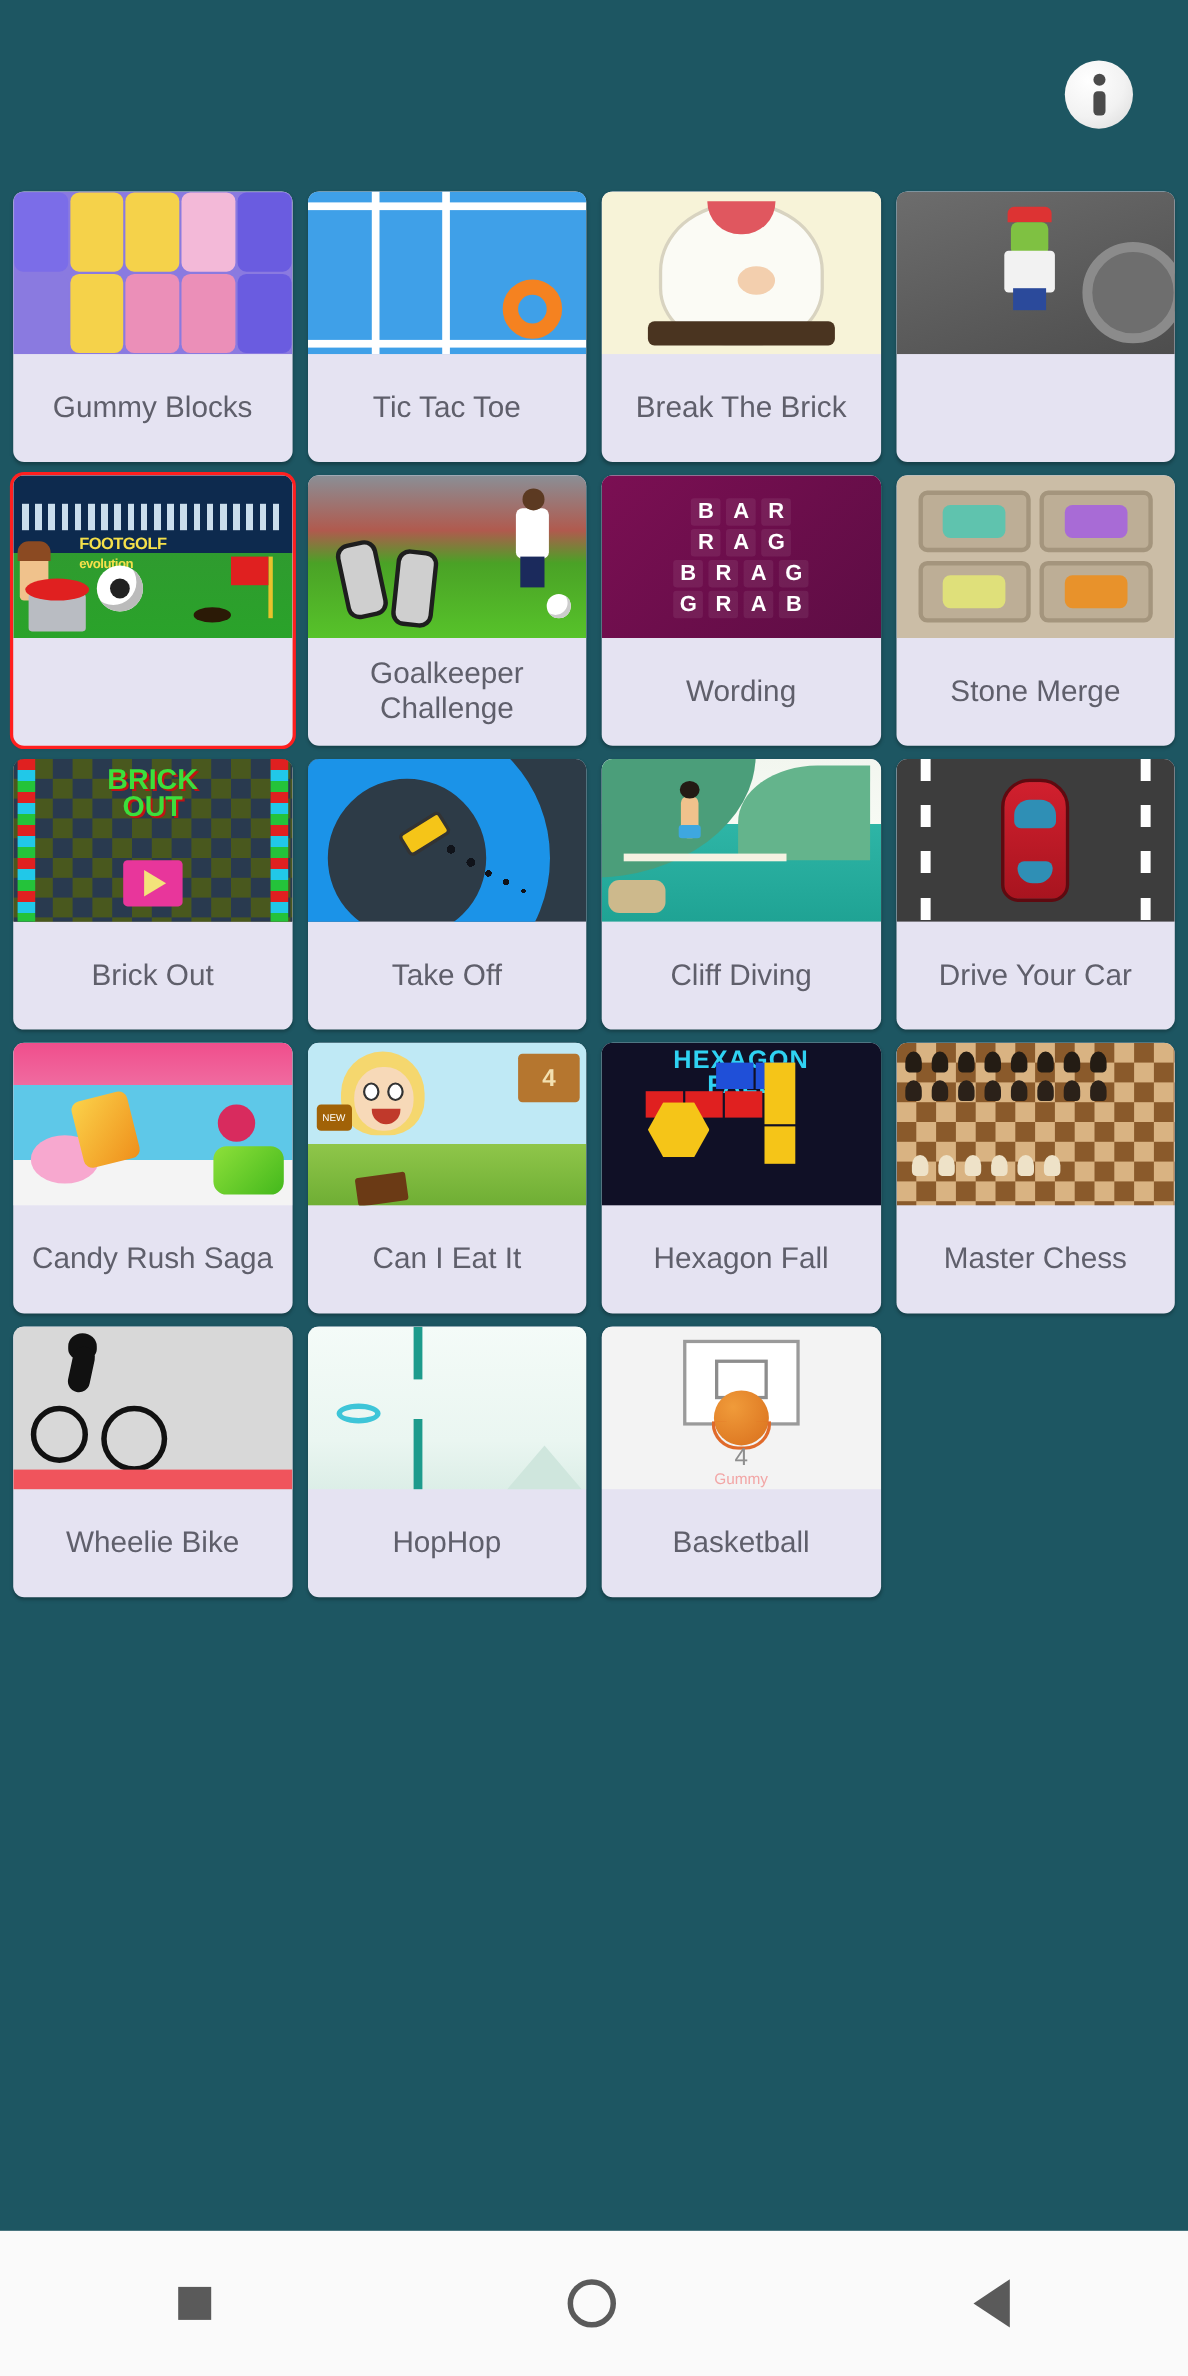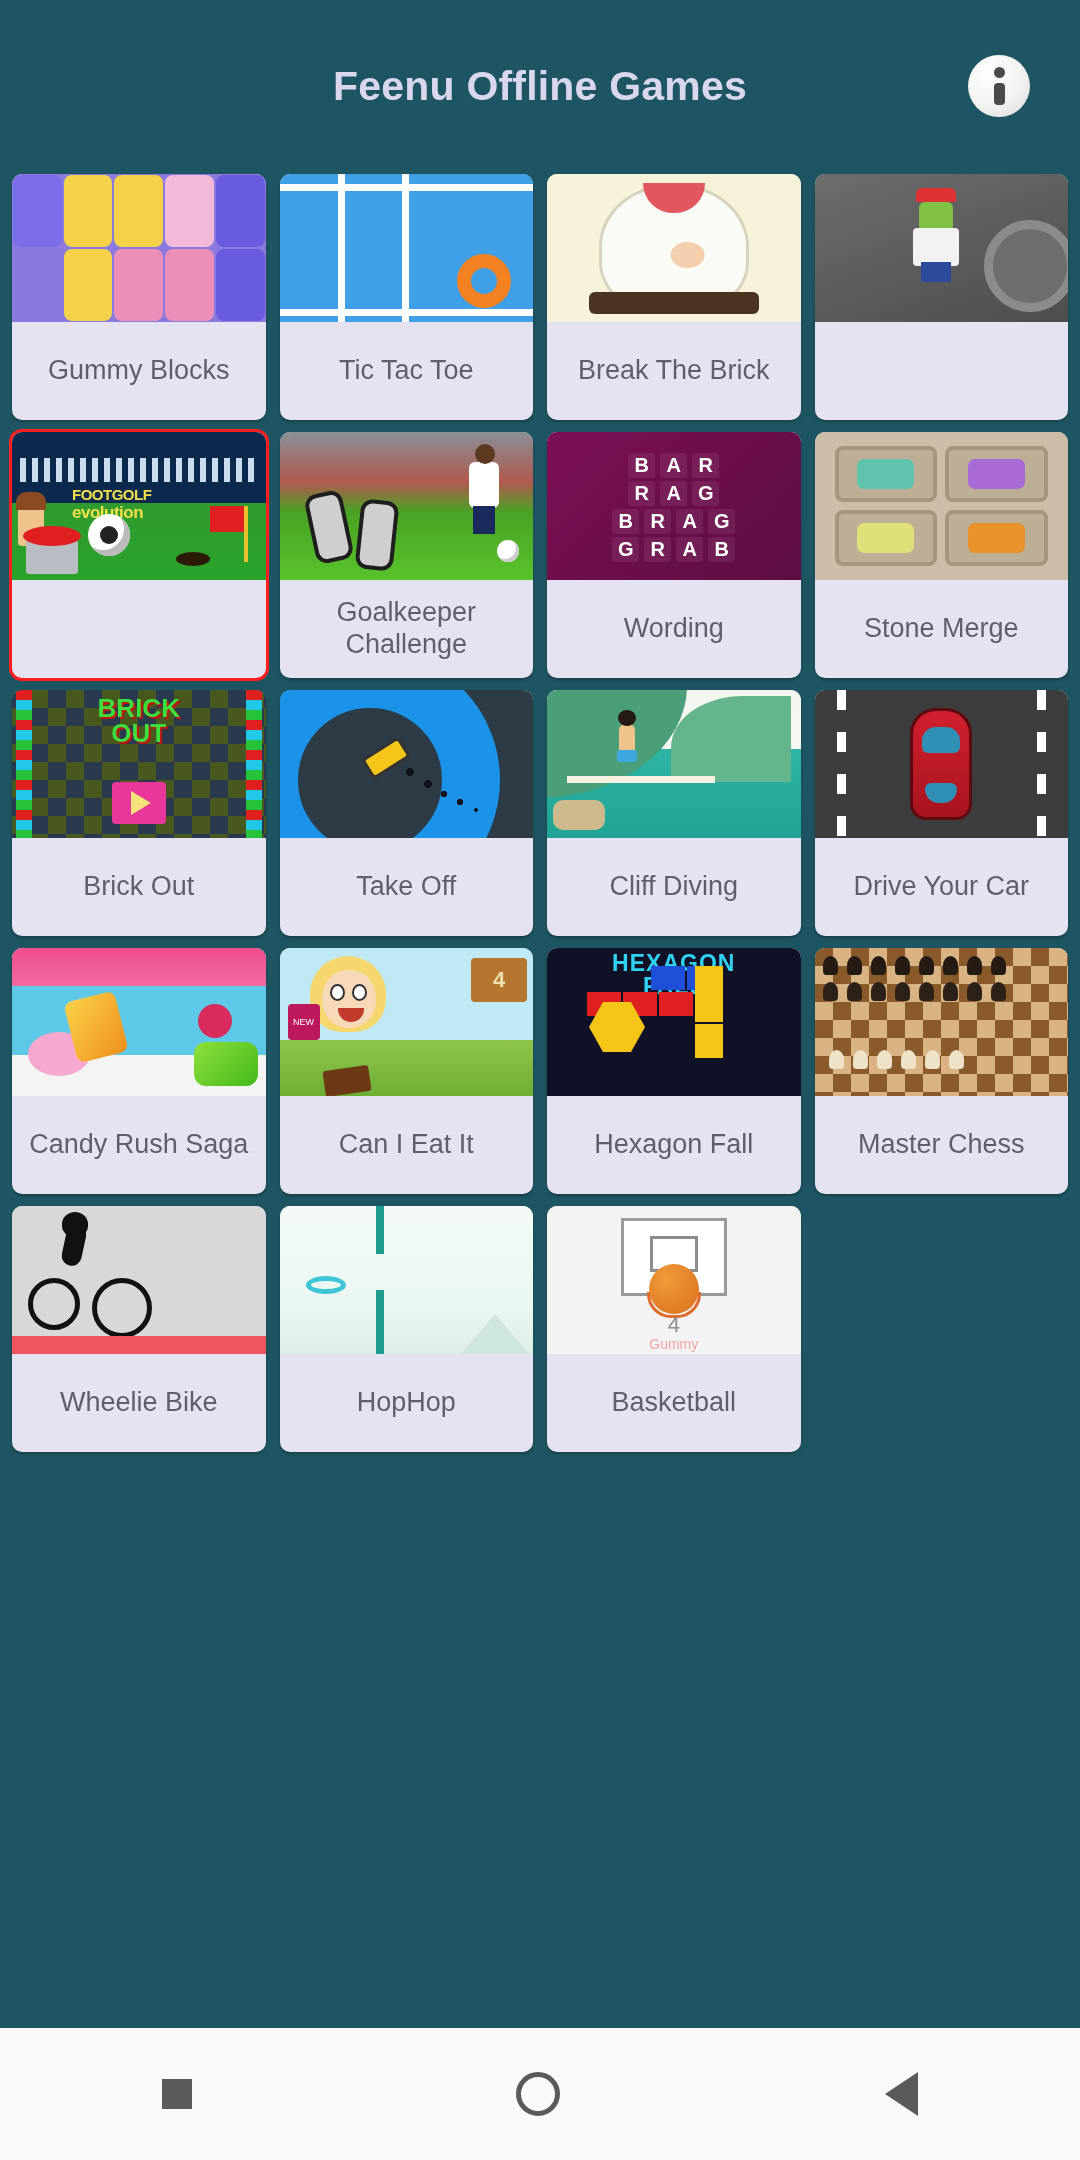--- a/index.html
+++ b/index.html
@@ -137,21 +137,21 @@
   .cr-c4 { position:absolute; right:8px; bottom:10px; width:64px; height:44px; background:linear-gradient(135deg,#8ee03a,#43b81c); border-radius:12px; }
   
   .t-eat { background:linear-gradient(180deg,#bfe9f5 0%, #bfe9f5 62%, #8fc64a 62%, #6fae34 100%); }
   .ce-hair { position:absolute; left:30px; top:8px; width:76px; height:76px; background:#f5d76e; border-radius:50% 50% 42% 42%; }
   .ce-face { position:absolute; left:42px; top:22px; width:54px; height:58px; background:#f7d9b8; border-radius:48%; }
   .ce-eye { position:absolute; top:36px; width:15px; height:17px; background:#fff; border-radius:50%; border:2px solid #333; }
   .ce-eye.l { left:50px; } .ce-eye.r { left:72px; }
   .ce-mouth { position:absolute; left:58px; top:60px; width:26px; height:14px; background:#c0392b; border-radius:0 0 14px 14px; }
   .ce-sign { position:absolute; right:6px; top:10px; width:56px; height:44px; background:#b5762f; border-radius:4px; color:#f3e0b0; font-size:22px; display:flex; align-items:center; justify-content:center; font-weight:bold; }
   .ce-choc { position:absolute; left:44px; bottom:2px; width:46px; height:26px; background:#6b3a15; border-radius:3px; transform:rotate(-8deg); }
-  .ce-new { position:absolute; left:8px; top:56px; width:32px; height:36px; background:#be185d; border-radius:4px; color:#fff; font-size:9px; display:flex; align-items:center; justify-content:center; }
+  .ce-new { position:absolute; left:8px; top:56px; width:32px; height:24px; background:#a16207; border-radius:4px; color:#fff; font-size:9px; display:flex; align-items:center; justify-content:center; }
   
   .t-hex { background:#101026; }
   .hx-title { position:absolute; top:4px; left:0; right:0; text-align:center; color:#2fd2f2; font-weight:bold; font-size:23px; line-height:1; letter-spacing:1px; font-family:"Liberation Sans",sans-serif; }
   .hx-shape { position:absolute; left:42px; top:54px; width:56px; height:50px; background:#f5c518; clip-path: polygon(25% 0,75% 0,100% 50%,75% 100%,25% 100%,0 50%); }
   .hx-b { position:absolute; }
   
   .t-chess { background: repeating-conic-gradient(#d9b382 0% 25%, #8a5a2b 0% 50%) 0 0/36px 36px; }
   .ch-p { position:absolute; width:15px; height:19px; border-radius:50% 50% 24% 24%; }
   
   .t-wheelie { background:#d8d8d8; }
@@ -172,21 +172,20 @@
   .bk-net { position:absolute; left:50%; transform:translateX(-50%); top:86px; width:54px; height:26px; border:3px solid #e06a2a; border-top:none; border-radius:0 0 24px 24px; }
   .bk-num { position:absolute; left:0; right:0; bottom:16px; text-align:center; color:#8e8e8e; font-size:22px; }
   .bk-sup { position:absolute; left:0; right:0; bottom:2px; text-align:center; color:#f2a6a6; font-size:14px; }
 </style>
 </head>
 <body>
 
 <div class="screen">
 
   <div class="appbar">
-    <div class="appbar-title">Feenu Offline Games</div>
     <div class="info-btn">
       <div class="info-glyph">
         <div class="info-dot"></div>
         <div class="info-bar"></div>
       </div>
     </div>
   </div>
 
   <div class="grid" id="grid">
       <div class="cell">
@@ -245,21 +244,21 @@
             <div class="zs-legs"></div>
             <div class="zs-tyre"></div>
           </div>
         </div>
       </div>
       <div class="cell">
         <div class="card highlight">
           <div class="thumb">
             <div class="t-footgolf" style="position:absolute;inset:0;"></div>
             <div class="fg-lights"></div>
-            <div class="fg-txt">FOOTGOLF<br><span style="font-size:17px;margin-top:44px;">evolution</span></div>
+            <div class="fg-txt">FOOTGOLF<br><span style="font-size:12px;margin-top:44px;">evolution</span></div>
             <div class="fg-kid"></div>
             <div class="fg-bucket"></div>
             <div class="fg-ball"></div>
             <div class="fg-hole"></div>
             <div class="fg-flag"></div>
           </div>
         </div>
       </div>
       <div class="cell">
         <div class="card">

